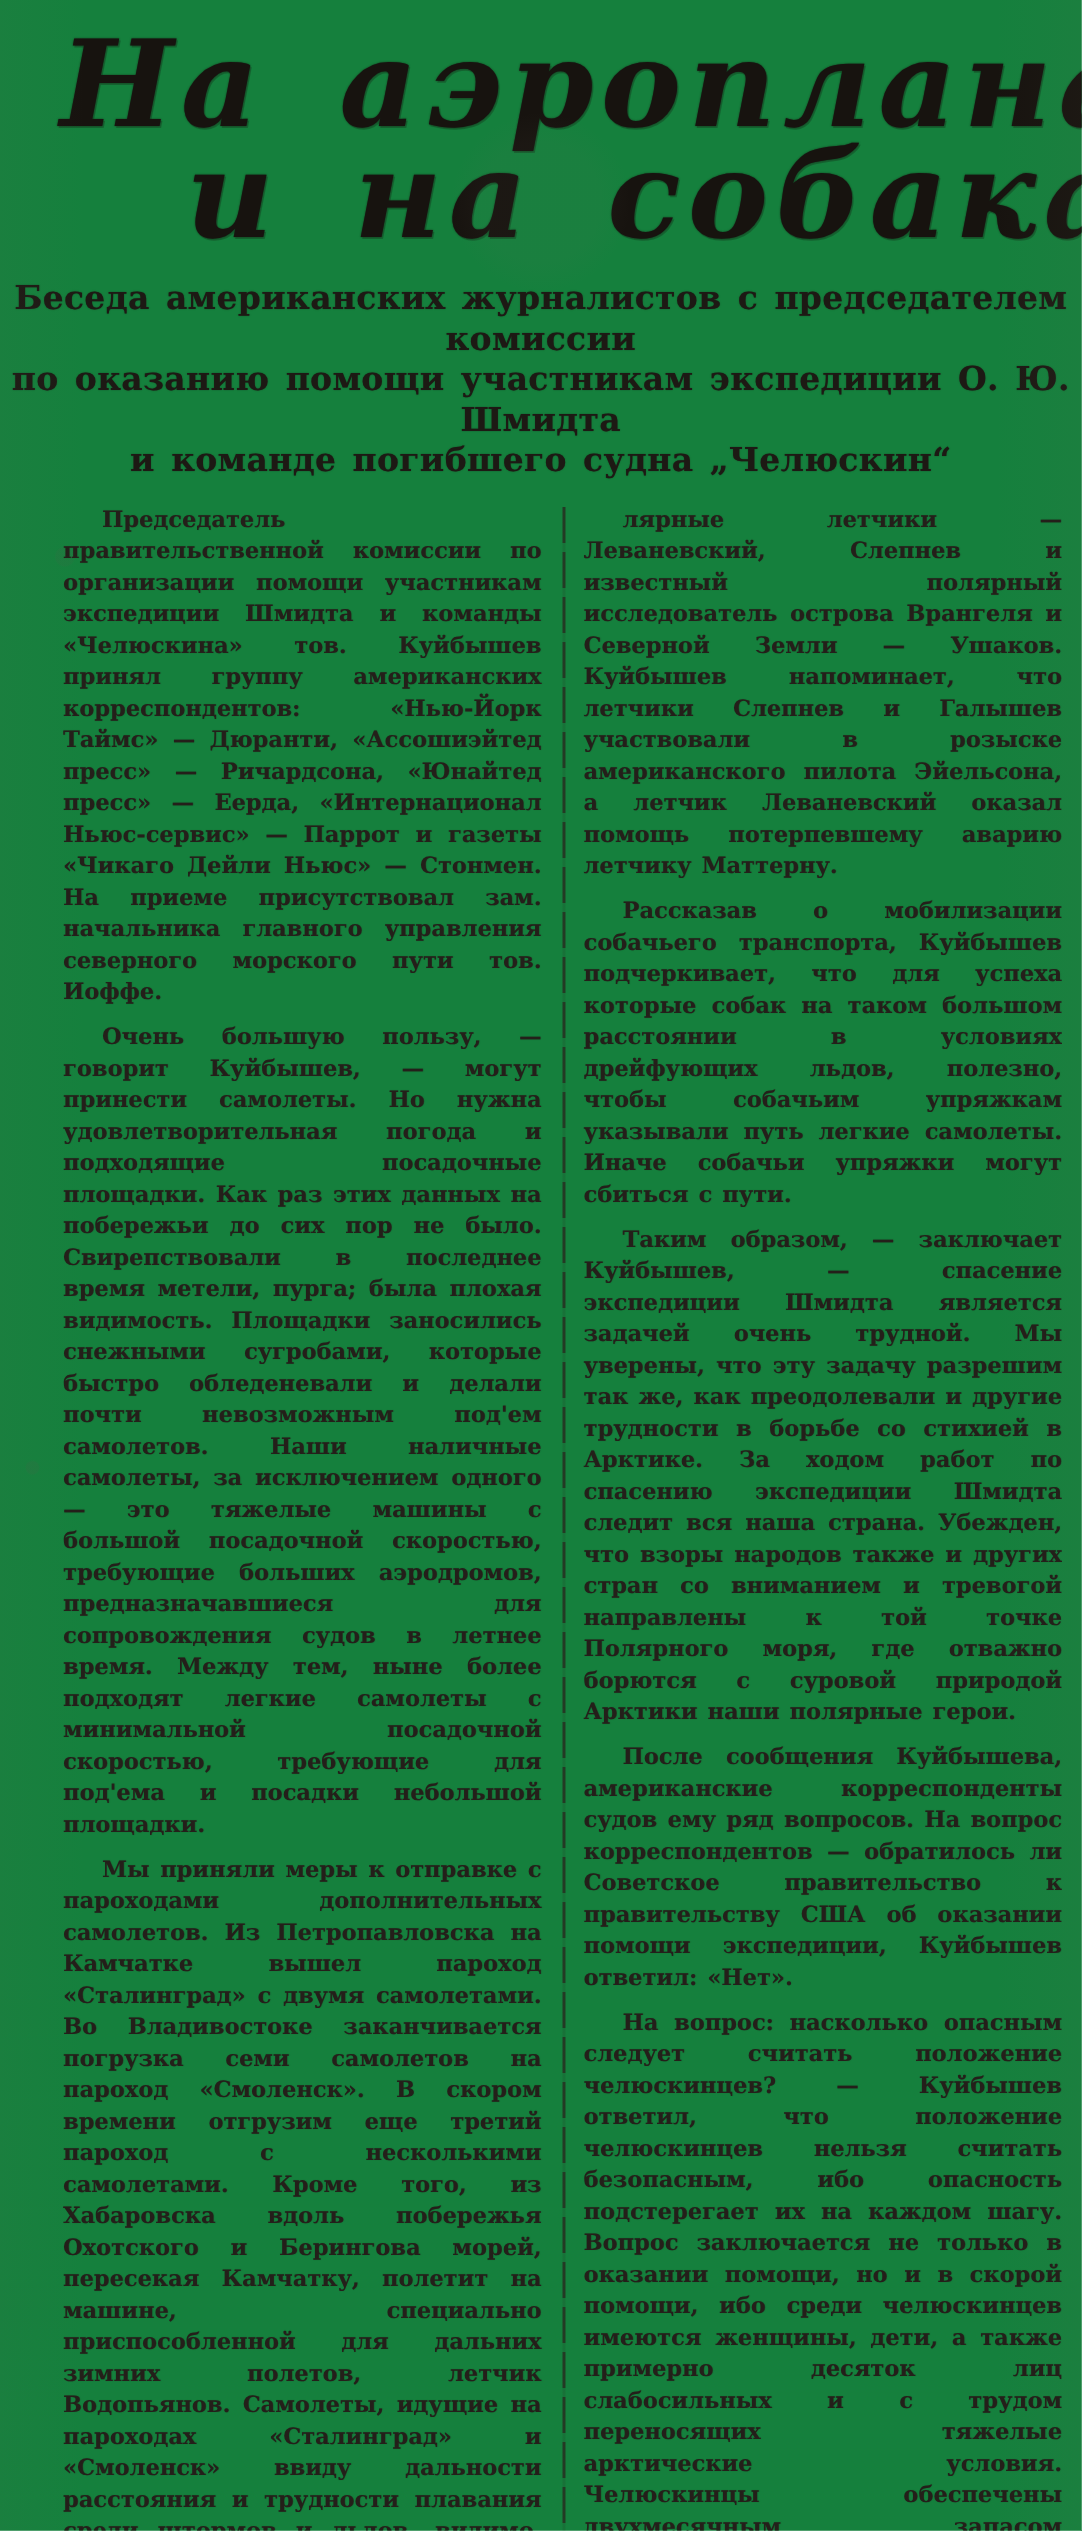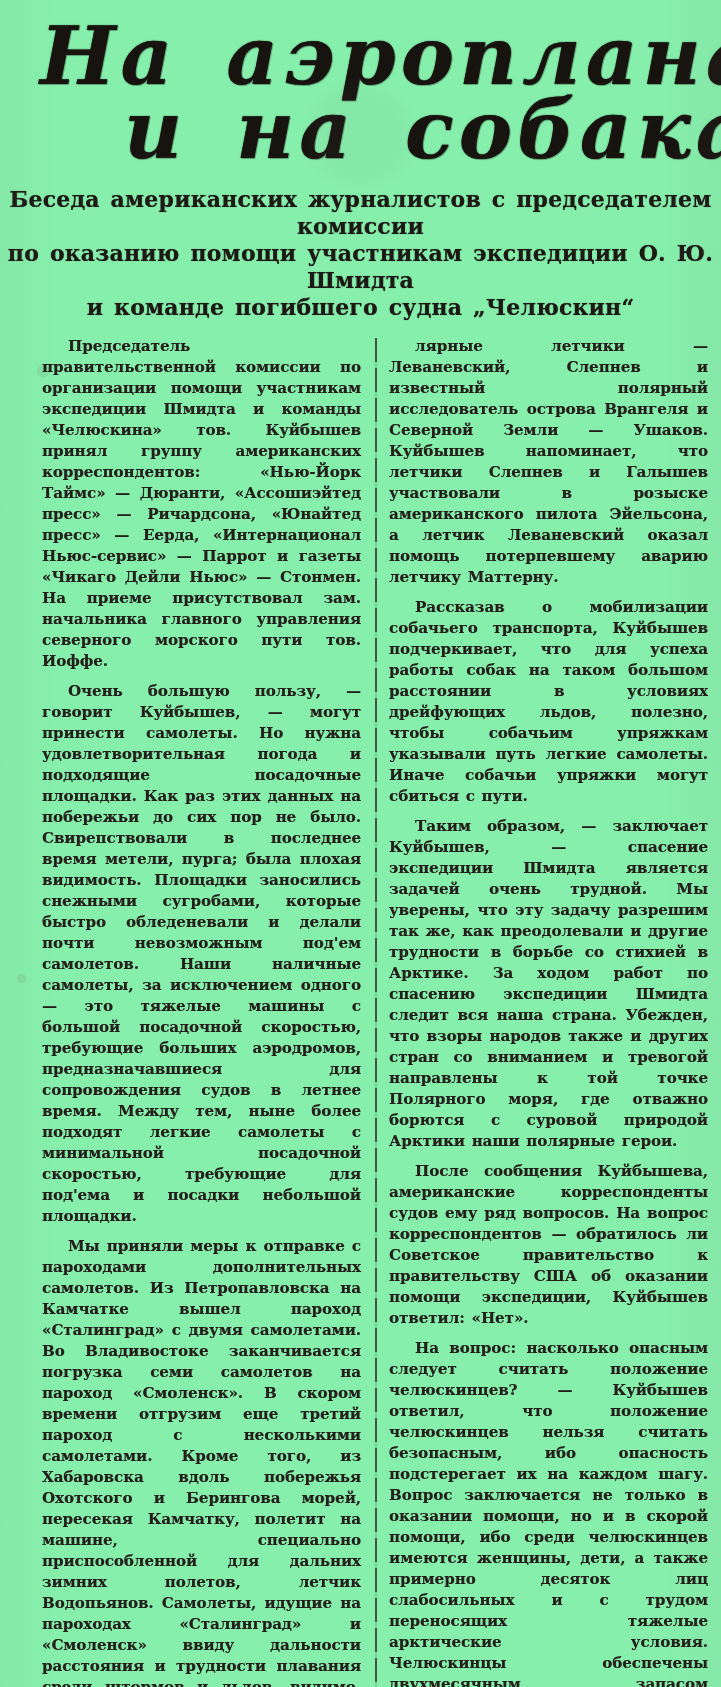--- a/index.html
+++ b/index.html
@@ -1,20 +1,20 @@
 <!DOCTYPE html>
 <html lang="ru"><head>
 <meta charset="utf-8">
 <title>На аэропланах и на собаках</title>
 <style>
   html,body{margin:0;padding:0;}
   .page{
     position:relative;
     width:721px;height:1687px;
-    background:#86efac;
+    background:#15803d;
     overflow:hidden;
     font-family:"DejaVu Serif", serif;
     color:#221e19;
   }
   
   .page::before{
     content:"";
     position:absolute;inset:0;
     pointer-events:none;
     background-image:
@@ -105,21 +105,21 @@
       <p>Председатель правительственной комиссии по организации помощи участникам экспедиции Шмидта и команды «Челюскина» тов. Куйбышев принял группу американских корреспондентов: «Нью-Йорк Таймс» — Дюранти, «Ассошиэйтед пресс» — Ричардсона, «Юнайтед пресс» — Еерда, «Интернационал Ньюс-сервис» — Паррот и газеты «Чикаго Дейли Ньюс» — Стонмен. На приеме присутствовал зам. начальника главного управления северного морского пути тов. Иоффе.</p>
       <p>Очень большую пользу, — говорит Куйбышев, — могут принести самолеты. Но нужна удовлетворительная погода и подходящие посадочные площадки. Как раз этих данных на побережьи до сих пор не было. Свирепствовали в последнее время метели, пурга; была плохая видимость. Площадки заносились снежными сугробами, которые быстро обледеневали и делали почти невозможным под'ем самолетов. Наши наличные самолеты, за исключением одного — это тяжелые машины с большой посадочной скоростью, требующие больших аэродромов, предназначавшиеся для сопровождения судов в летнее время. Между тем, ныне более подходят легкие самолеты с минимальной посадочной скоростью, требующие для под'ема и посадки небольшой площадки.</p>
       <p>Мы приняли меры к отправке с пароходами дополнительных самолетов. Из Петропавловска на Камчатке вышел пароход «Сталинград» с двумя самолетами. Во Владивостоке заканчивается погрузка семи самолетов на пароход «Смоленск». В скором времени отгрузим еще третий пароход с несколькими самолетами. Кроме того, из Хабаровска вдоль побережья Охотского и Берингова морей, пересекая Камчатку, полетит на машине, специально приспособленной для дальних зимних полетов, летчик Водопьянов. Самолеты, идущие на пароходах «Сталинград» и «Смоленск» ввиду дальности расстояния и трудности плавания среди штормов и льдов, видимо, будут доставлены не ранее конца второй декады марта. В ближайшее время точно также ожидается улучшение погоды.</p>
 
     </div>
 
     <div class="col-divider"></div>
 
     <div class="col">
       <p>лярные летчики — Леваневский, Слепнев и известный полярный исследователь острова Врангеля и Северной Земли — Ушаков. Куйбышев напоминает, что летчики Слепнев и Галышев участвовали в розыске американского пилота Эйельсона, а летчик Леваневский оказал помощь потерпевшему аварию летчику Маттерну.</p>
-      <p>Рассказав о мобилизации собачьего транспорта, Куйбышев подчеркивает, что для успеха работы собак на таком большом расстоянии в условиях дрейфующих льдов, полезно, чтобы собачьим упряжкам указывали путь легкие самолеты. Иначе собачьи упряжки могут сбиться с пути.</p>
+      <p>Рассказав о мобилизации собачьего транспорта, Куйбышев подчеркивает, что для успеха которые собак на таком большом расстоянии в условиях дрейфующих льдов, полезно, чтобы собачьим упряжкам указывали путь легкие самолеты. Иначе собачьи упряжки могут сбиться с пути.</p>
       <p>Таким образом, — заключает Куйбышев, — спасение экспедиции Шмидта является задачей очень трудной. Мы уверены, что эту задачу разрешим так же, как преодолевали и другие трудности в борьбе со стихией в Арктике. За ходом работ по спасению экспедиции Шмидта следит вся наша страна. Убежден, что взоры народов также и других стран со вниманием и тревогой направлены к той точке Полярного моря, где отважно борются с суровой природой Арктики наши полярные герои.</p>
       <p>После сообщения Куйбышева, американские корреспонденты судов ему ряд вопросов. На вопрос корреспондентов — обратилось ли Советское правительство к правительству США об оказании помощи экспедиции, Куйбышев ответил: «Нет».</p>
       <p>На вопрос: насколько опасным следует считать положение челюскинцев? — Куйбышев ответил, что положение челюскинцев нельзя считать безопасным, ибо опасность подстерегает их на каждом шагу. Вопрос заключается не только в оказании помощи, но и в скорой помощи, ибо среди челюскинцев имеются женщины, дети, а также примерно десяток лиц слабосильных и с трудом переносящих тяжелые арктические условия. Челюскинцы обеспечены двухмесячным запасом продовольствия и полным комплектом медикаментов.</p>
 
     </div>
 
   </div>
 
 </div>
 

